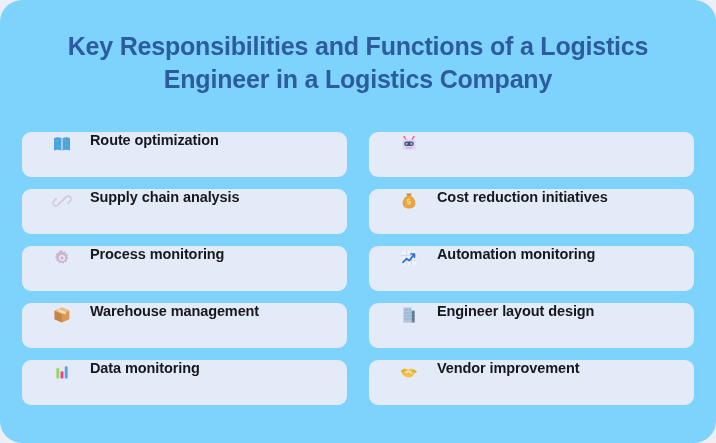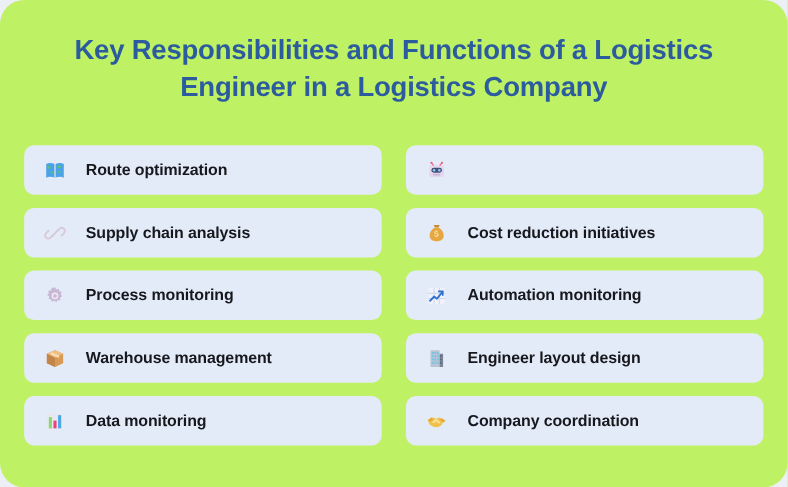--- a/index.html
+++ b/index.html
@@ -12,21 +12,21 @@
     background: #eceff5;
     font-family: "Liberation Sans", sans-serif;
     overflow: hidden;
   }
   .infographic-card {
     position: absolute;
     left: 0;
     top: 0;
     width: 716px;
     height: 443px;
-    background: #bef264;
+    background: #7dd3fc;
     border-radius: 22px;
     box-sizing: border-box;
     padding: 0;
     overflow: hidden;
   }
   .title {
     margin: 0;
     padding: 30px 40px 0 40px;
     text-align: center;
     color: #2c5b9e;
@@ -44,23 +44,23 @@
     display: grid;
     grid-template-columns: 325px 325px;
     column-gap: 22px;
     row-gap: 12px;
   }
   .item {
     height: 45px;
     background: #e4ebf8;
     border-radius: 9px;
     display: flex;
-    align-items: center;
+    align-items: flex-start;
     box-sizing: border-box;
-    padding-left: 16px;
+    padding-left: 28px;
   }
   .item-icon {
     width: 24px;
     height: 24px;
     flex: 0 0 24px;
     display: flex;
     align-items: center;
     justify-content: center;
     font-size: 18px;
     line-height: 1;
@@ -225,17 +225,17 @@
 
     <div class="item">
       <span class="item-icon">
         <svg width="20" height="20" viewBox="0 0 20 20">
           <path d="M1.8 8.8l3.4-2.4 4.2 1.2 3-1 4.4 2.4-2.6 4.6-3 1.8-4.4-.4-3.2-2.2z" fill="#f0c04a"></path>
           <path d="M9.4 7.6l-3 2.3c-.5.4-.5 1 0 1.4s1.1.4 1.6 0l1.6-1.2 2 1.7c.5.4 1.1.3 1.5-.1s.3-1-.2-1.4z" fill="#fbdf96"></path>
           <path d="M2 9l3.2-2.2 1.6 1.2-3 2.5z" fill="#e0a932"></path>
           <path d="M18 9.4l-3.4-2.2-1.4 1.3 3.1 2.5z" fill="#e0a932"></path>
         </svg>
       </span>
-      <span class="item-label">Company coordination</span>
+      <span class="item-label">Vendor improvement</span>
     </div>
 
   </div>
 </div>
 
 </body></html>

